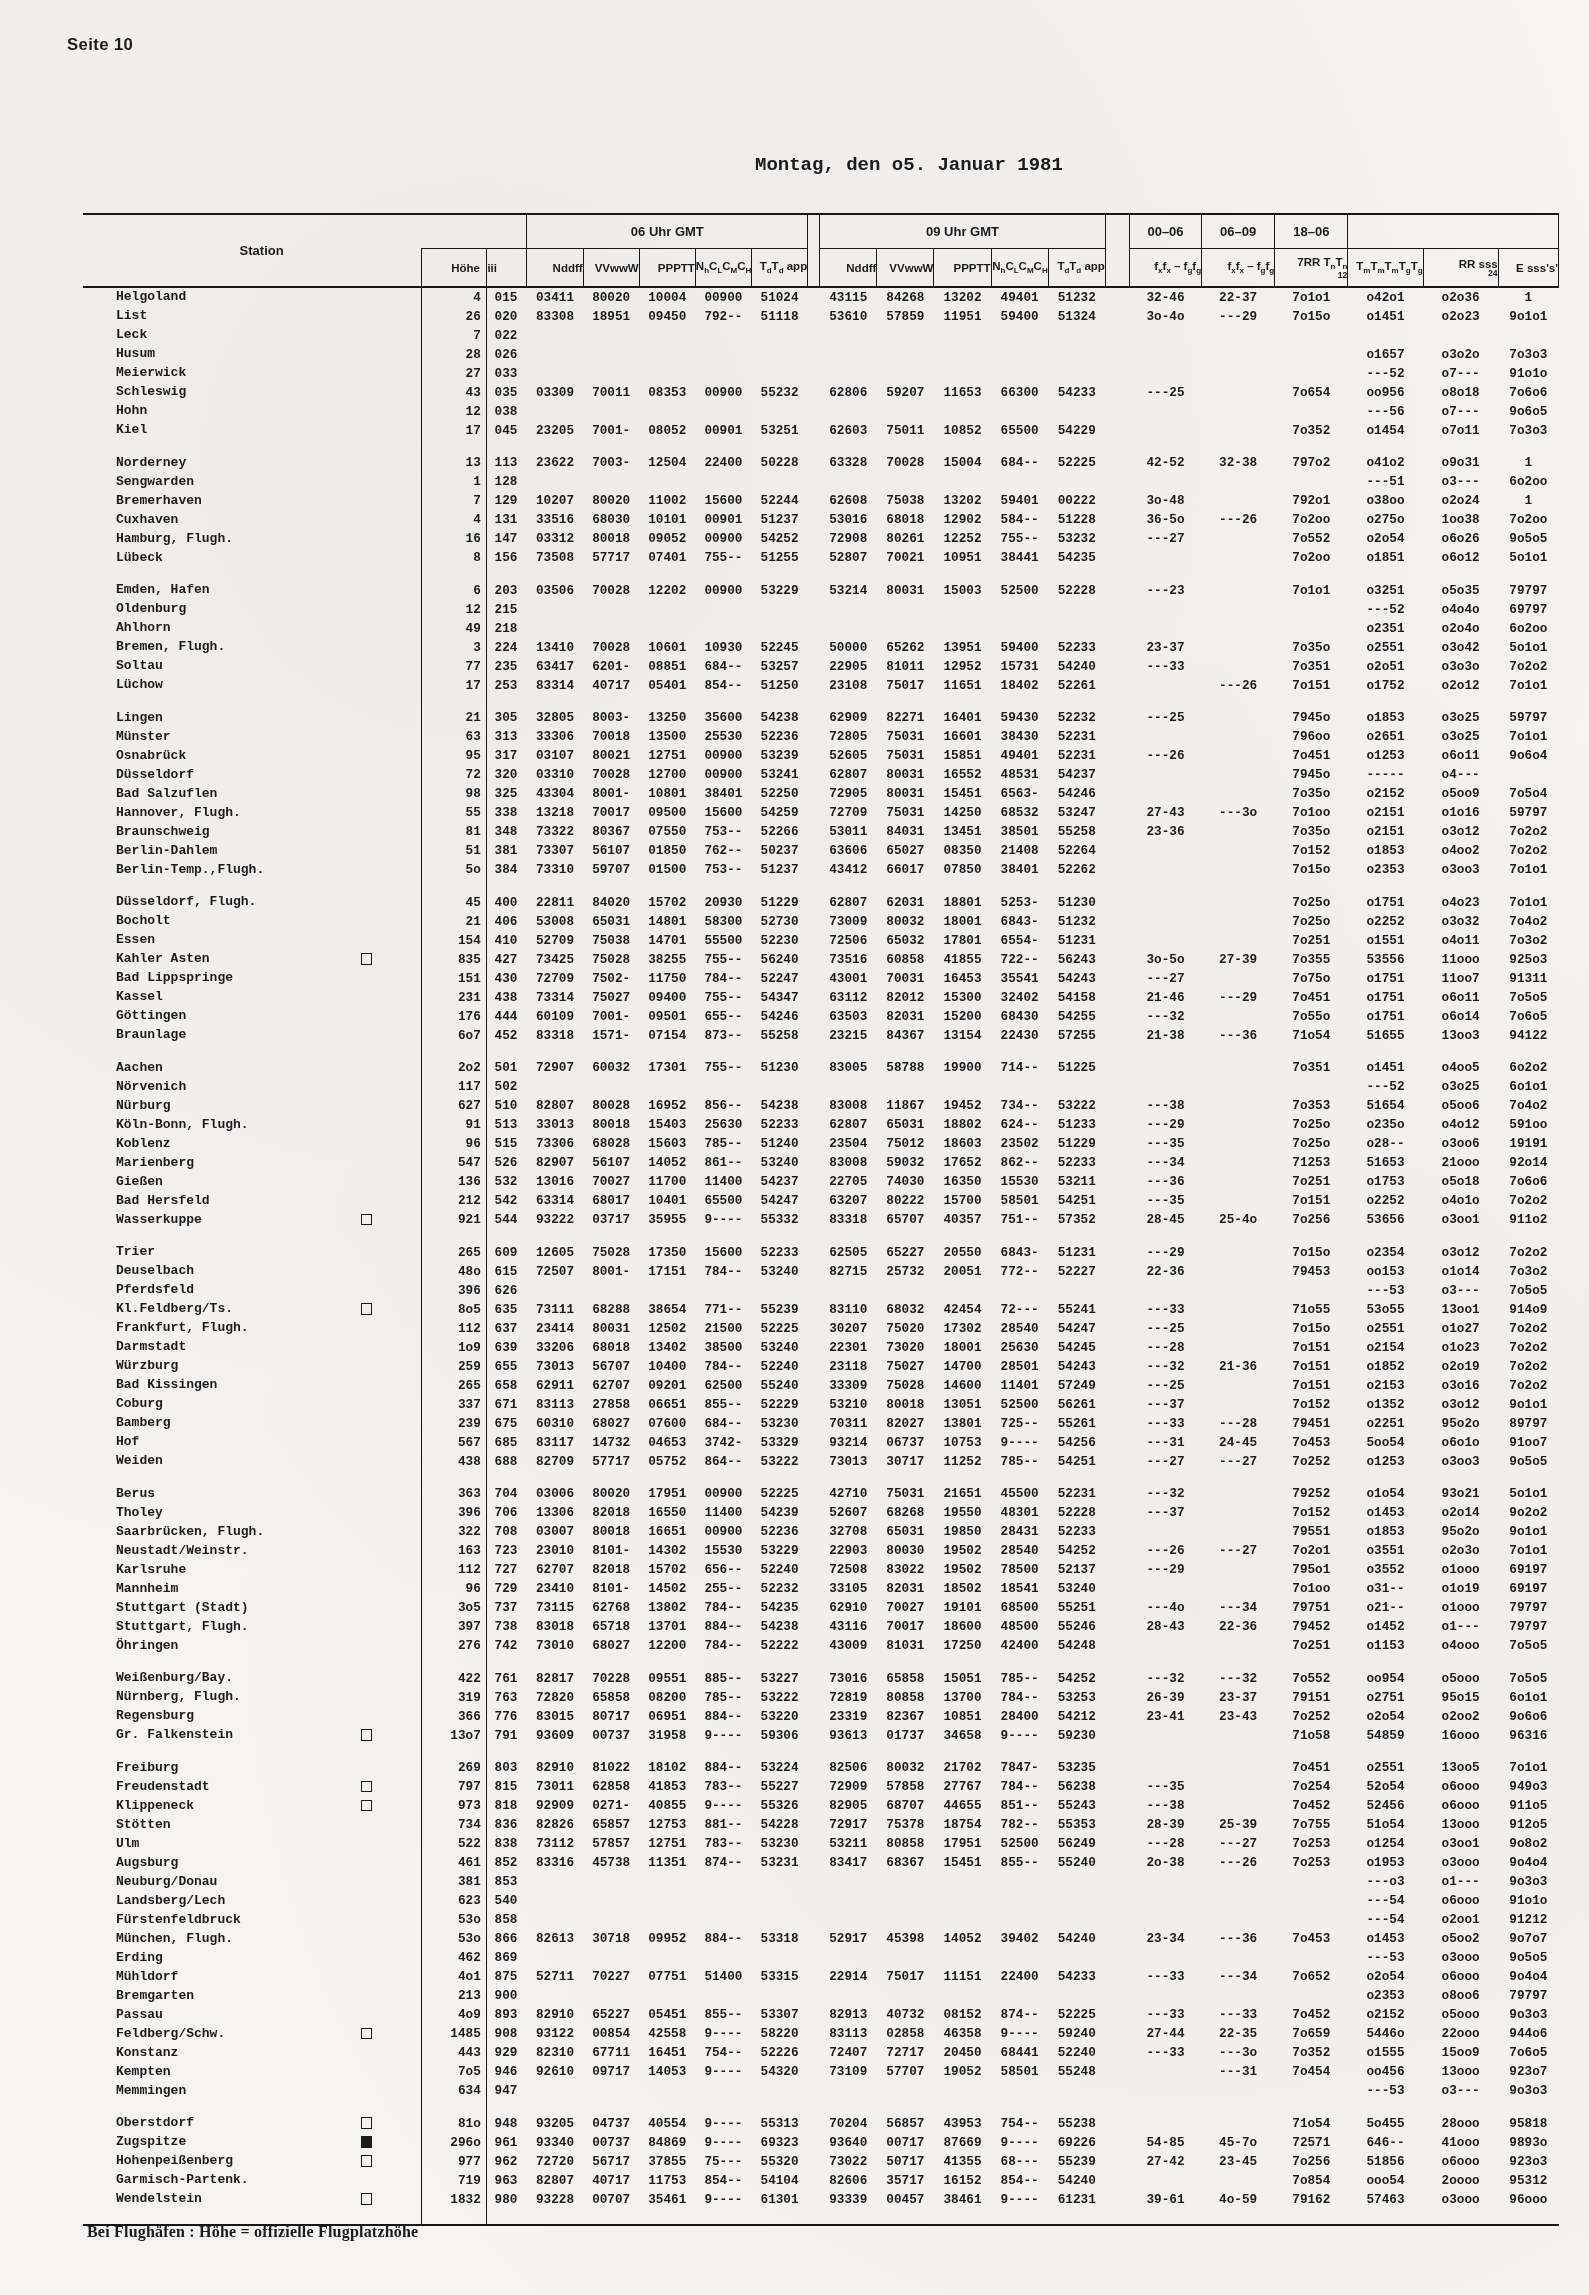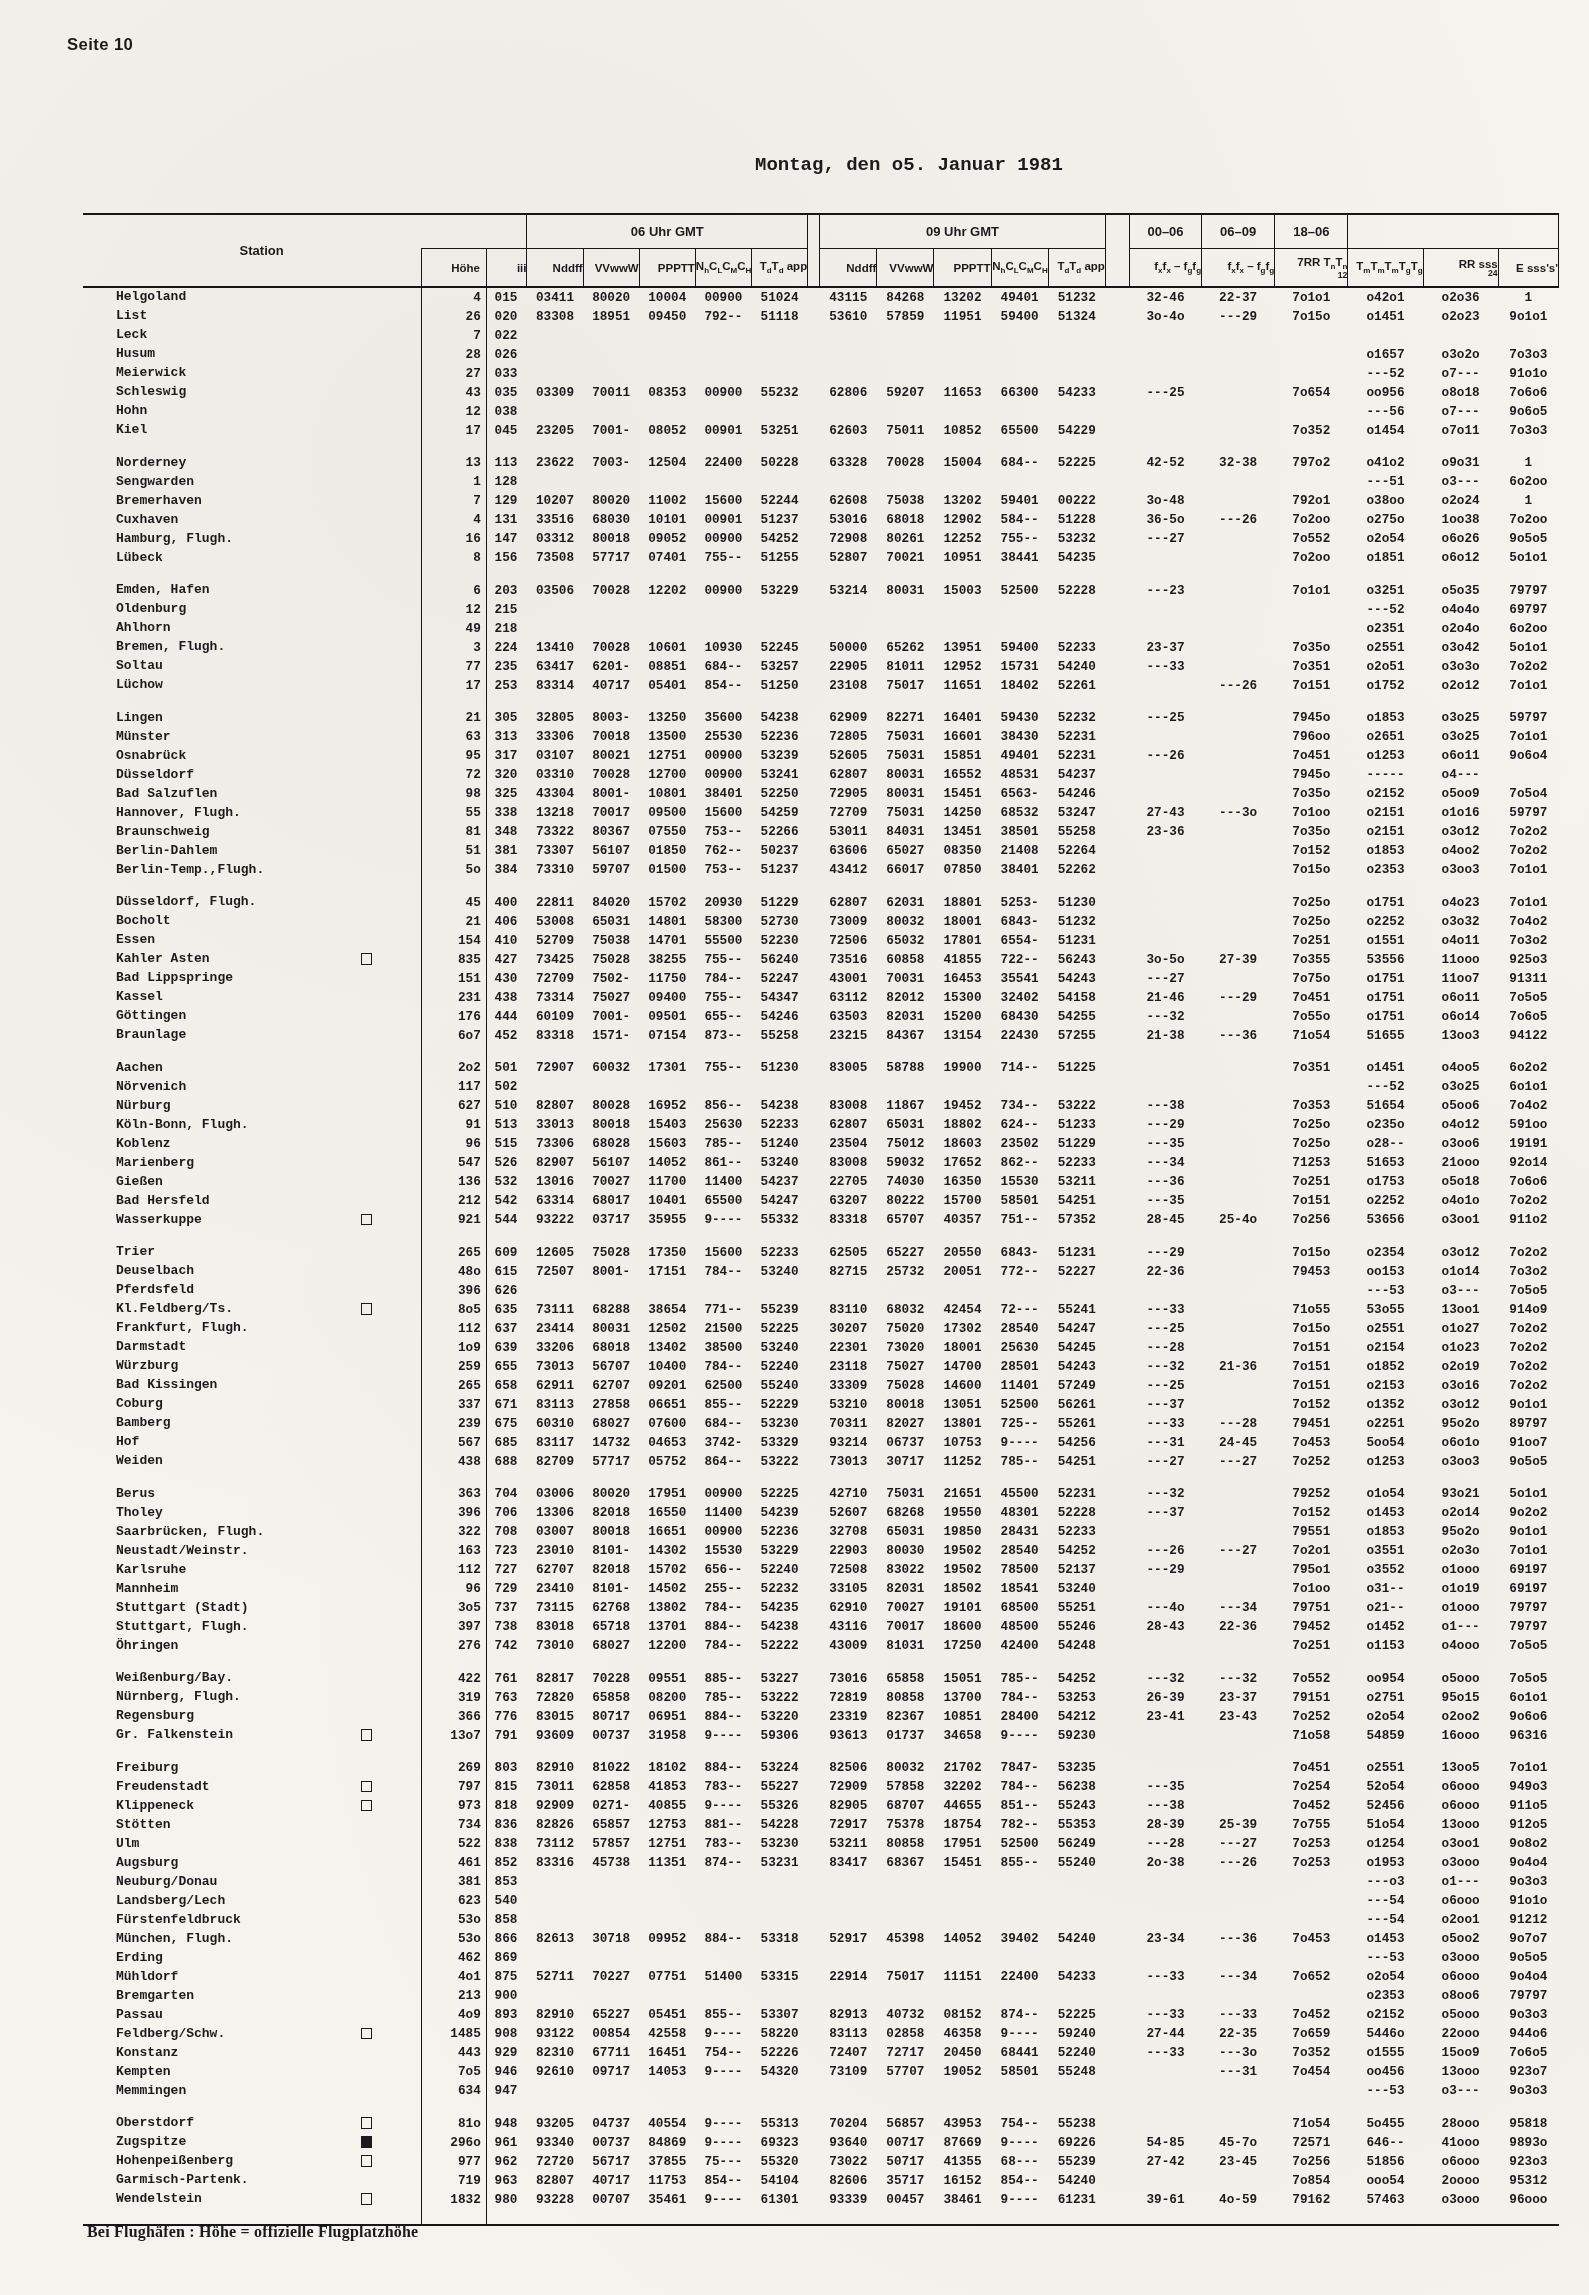--- a/index.html
+++ b/index.html
@@ -17,21 +17,21 @@
   thead th{font-weight:bold;padding:0;vertical-align:middle;font-family:"Liberation Sans",sans-serif}
   .h1 th{height:33px;font-size:13px}
   .h2 th{height:37px;font-size:11.5px;border-bottom:2.4px solid #161616;vertical-align:middle}
   .h2 th sub{font-size:8px}
   .hdr2{display:block;font-size:8.7px;line-height:7.2px}
   .th-station{text-align:center;padding-left:19px;font-size:15px;border-bottom:2.4px solid #161616;vertical-align:middle}
   .th-blank{border-bottom:1.7px solid #161616}
   .box{border:1.9px solid #161616}
   .sp{border-bottom:2.4px solid #161616}
   .th-hoehe{text-align:right;padding-right:6.4px;border-left:1.7px solid #161616;border-right:1.7px solid #161616}
-  .th-iii{text-align:right}
+  .th-iii{text-align:left}
   .th-obs,.th-sum{border-left:1.4px solid #161616;border-right:1.4px solid #161616;text-align:right}
   tbody td{height:19px;padding:0;font-family:"Liberation Mono",monospace;font-size:12.7px;font-weight:bold;
            text-align:center;white-space:nowrap;line-height:1.1}
   .c-station{text-align:left;padding-left:33px;font-size:13px}
   .c-sym{text-align:left;padding-left:3.2px}
   .sq{display:inline-block;width:9.5px;height:9.5px;border:1.7px solid #1b1b1b;vertical-align:middle}
   .sq.filled{background:#1b1b1b}
   .c-hoehe{text-align:right;padding-right:5.6px;border-left:1.7px solid #161616;border-right:1.7px solid #161616}
   .c-iii{text-align:left;padding-left:7.2px}
   .block-start td{padding-top:13.5px}
@@ -1840,21 +1840,21 @@
           <td class="c-hoehe">797</td>
           <td class="c-iii">815</td>
           <td class="c-obs">73011</td>
           <td class="c-obs">62858</td>
           <td class="c-obs">41853</td>
           <td class="c-obs">783--</td>
           <td class="c-obs">55227</td>
           <td class="c-gap"></td>
           <td class="c-obs">72909</td>
           <td class="c-obs">57858</td>
-          <td class="c-obs">32202</td>
+          <td class="c-obs">27767</td>
           <td class="c-obs">784--</td>
           <td class="c-obs">56238</td>
           <td class="c-gap"></td>
           <td class="c-sum">---35</td>
           <td class="c-sum"></td>
           <td class="c-sum">7o254</td>
           <td class="c-sum">52o54</td>
           <td class="c-sum">o6ooo</td>
           <td class="c-sum">949o3</td>
         </tr>

